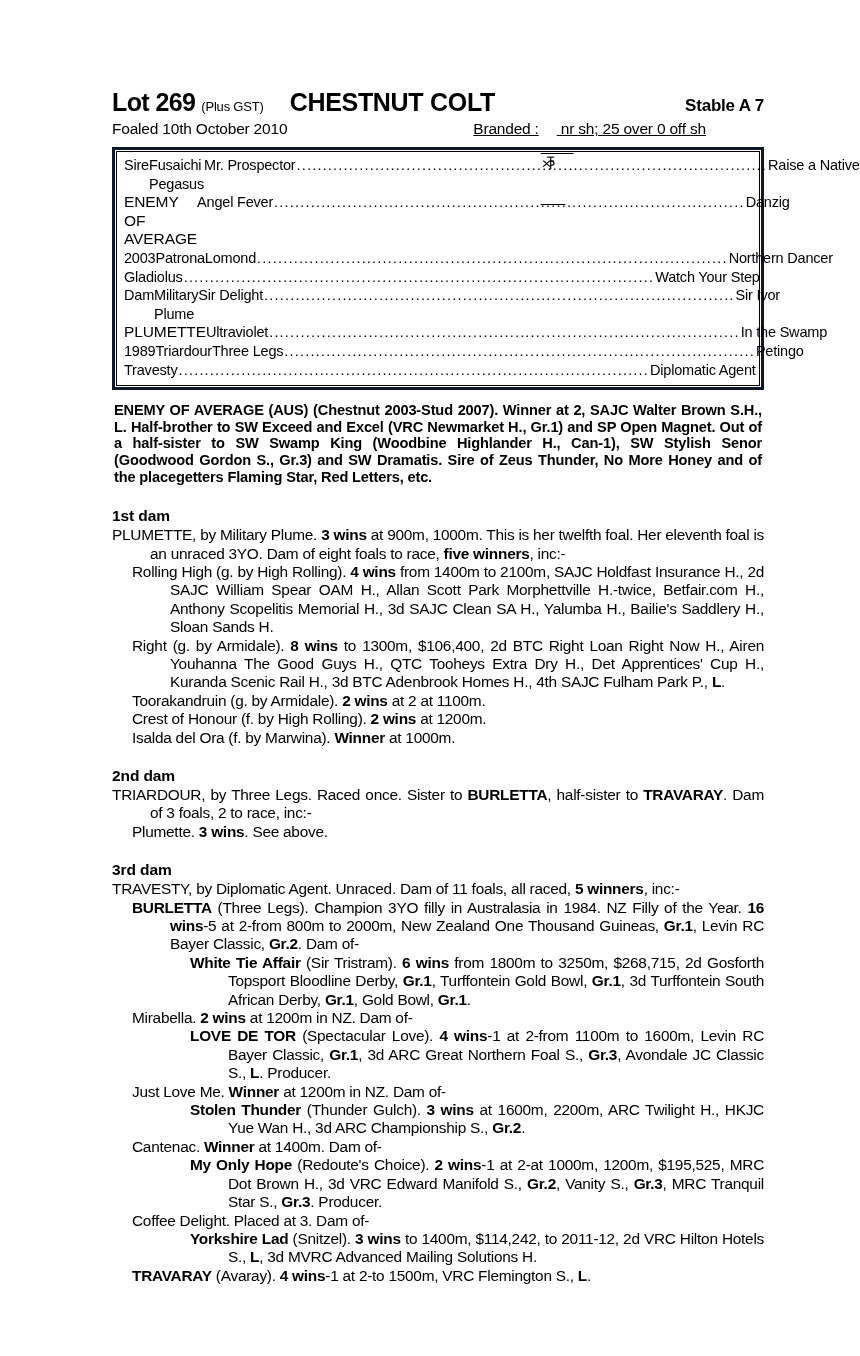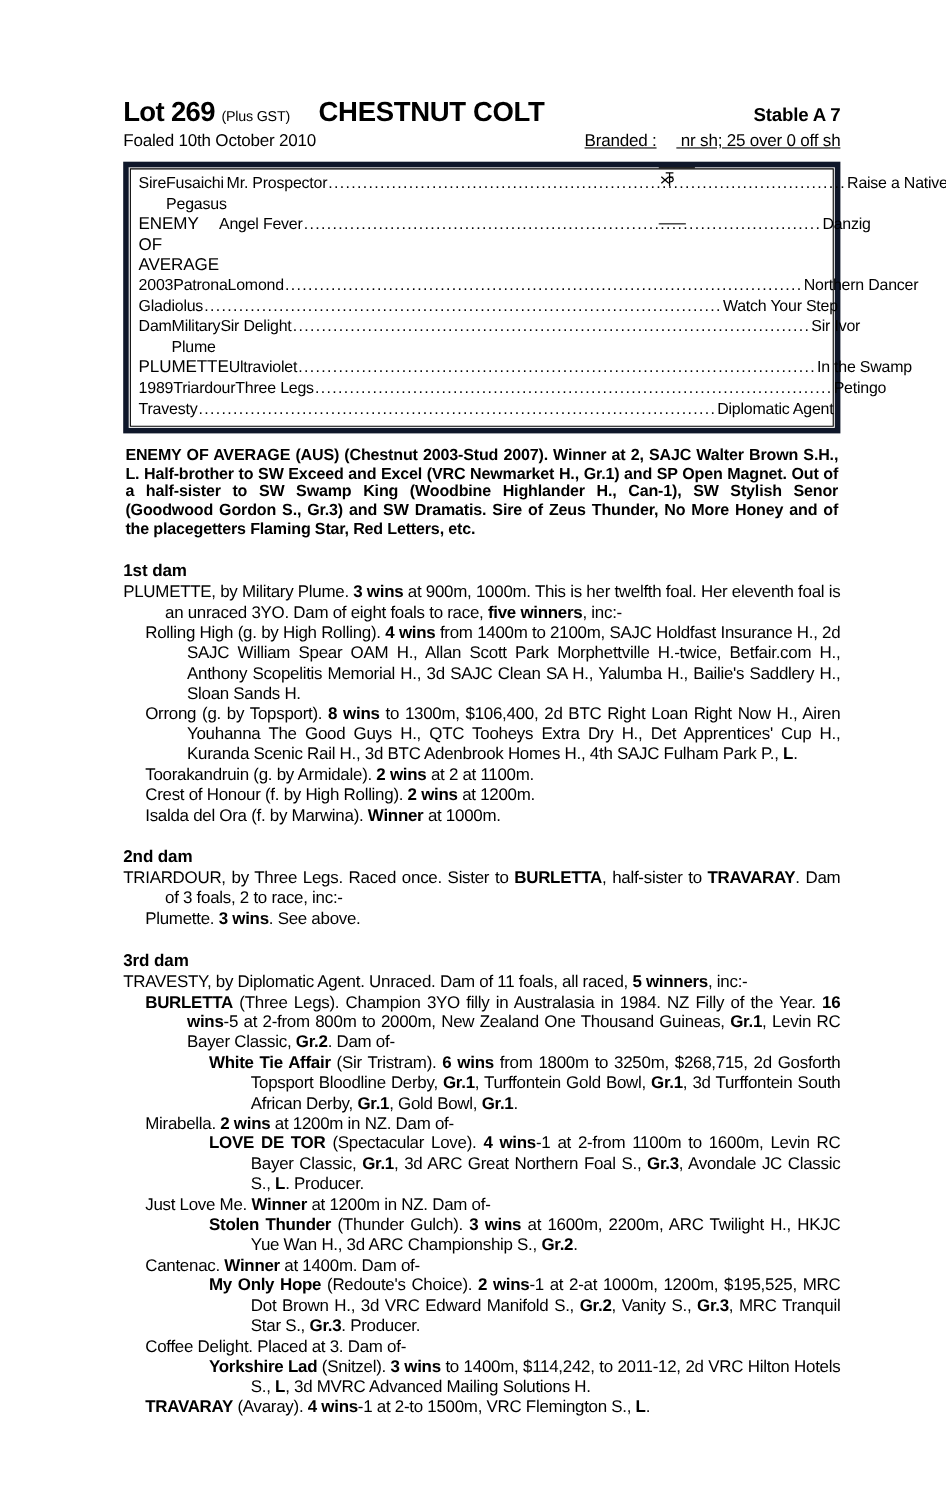--- a/index.html
+++ b/index.html
@@ -57,42 +57,41 @@
     font-weight: bold;
     margin-left: auto;
     letter-spacing: -0.2px;
   }
   .foaled-row {
     display: flex;
     align-items: baseline;
     font-size: 15.5px;
     margin: 0 0 9px 0;
     letter-spacing: -0.2px;
-    justify-content: space-between;
   }
   .branded-block {
     margin-left: 186px;
     display: flex;
     align-items: baseline;
     white-space: pre;
     text-decoration: underline;
   }
   .brand-mark {
     display: inline-block;
     position: relative;
     width: 15px;
     height: 15px;
     margin: 0 1px 0 2px;
     vertical-align: -2px;
   }
   .brand-mark svg { display:block; }
 
   
   .ped-table {
-    border: 5px solid #0f172a;
+    border: 3px solid #0f172a;
     box-shadow: inset 0 0 0 1px #fff, inset 0 0 0 2px #000;
     padding: 6px 0 8px 0;
     margin-bottom: 12px;
   }
   .ped-rows { display: block; }
   .ped-row {
     display: flex;
     font-size: 14.5px;
     line-height: 18.6px;
     letter-spacing: -0.2px;
@@ -279,21 +278,21 @@
       </div>
   </div>
 
   <div class="sire-para">ENEMY OF AVERAGE (AUS) (Chestnut 2003-Stud 2007). Winner at 2, SAJC Walter Brown S.H., L. Half-brother to SW Exceed and Excel (VRC Newmarket H., Gr.1) and SP Open Magnet. Out of a half-sister to SW Swamp King (Woodbine Highlander H., Can-1), SW Stylish Senor (Goodwood Gordon S., Gr.3) and SW Dramatis. Sire of Zeus Thunder, No More Honey and of the placegetters Flaming Star, Red Letters, etc.</div>
 
   <div id="dam-sections">
       <div class="sec">
         <div class="dam-head">1st dam</div>
         <div class="p i1"><span>PLUMETTE, by Military Plume. </span><b>3 wins</b><span> at 900m, 1000m. This is her twelfth foal. Her eleventh foal is an unraced 3YO. Dam of eight foals to race, </span><b>five winners</b><span>, inc:-</span></div>
         <div class="p i1 lvl1"><span>Rolling High (g. by High Rolling). </span><b>4 wins</b><span> from 1400m to 2100m, SAJC Holdfast Insurance H., 2d SAJC William Spear OAM H., Allan Scott Park Morphettville H.-twice, Betfair.com H., Anthony Scopelitis Memorial H., 3d SAJC Clean SA H., Yalumba H., Bailie's Saddlery H., Sloan Sands H.</span></div>
-        <div class="p i1 lvl1"><span>Orrong (g. by Topsport). </span><b>8 wins</b><span> to 1300m, $106,400, 2d BTC Right Loan Right Now H., Airen Youhanna The Good Guys H., QTC Tooheys Extra Dry H., Det Apprentices' Cup H., Kuranda Scenic Rail H., 3d BTC Adenbrook Homes H., 4th SAJC Fulham Park P., </span><b>L</b><span>.</span></div>
+        <div class="p i1 lvl1"><span>Right (g. by Armidale). </span><b>8 wins</b><span> to 1300m, $106,400, 2d BTC Right Loan Right Now H., Airen Youhanna The Good Guys H., QTC Tooheys Extra Dry H., Det Apprentices' Cup H., Kuranda Scenic Rail H., 3d BTC Adenbrook Homes H., 4th SAJC Fulham Park P., </span><b>L</b><span>.</span></div>
         <div class="p i1 lvl1 nj"><span>Toorakandruin (g. by Armidale). </span><b>2 wins</b><span> at 2 at 1100m.</span></div>
         <div class="p i1 lvl1 nj"><span>Crest of Honour (f. by High Rolling). </span><b>2 wins</b><span> at 1200m.</span></div>
         <div class="p i1 lvl1 nj"><span>Isalda del Ora (f. by Marwina). </span><b>Winner</b><span> at 1000m.</span></div>
       </div>
       <div class="sec">
         <div class="dam-head">2nd dam</div>
         <div class="p i1"><span>TRIARDOUR, by Three Legs. Raced once. Sister to </span><b>BURLETTA</b><span>, half-sister to </span><b>TRAVARAY</b><span>. Dam of 3 foals, 2 to race, inc:-</span></div>
         <div class="p i1 lvl1 nj"><span>Plumette. </span><b>3 wins</b><span>. See above.</span></div>
       </div>
       <div class="sec last">

